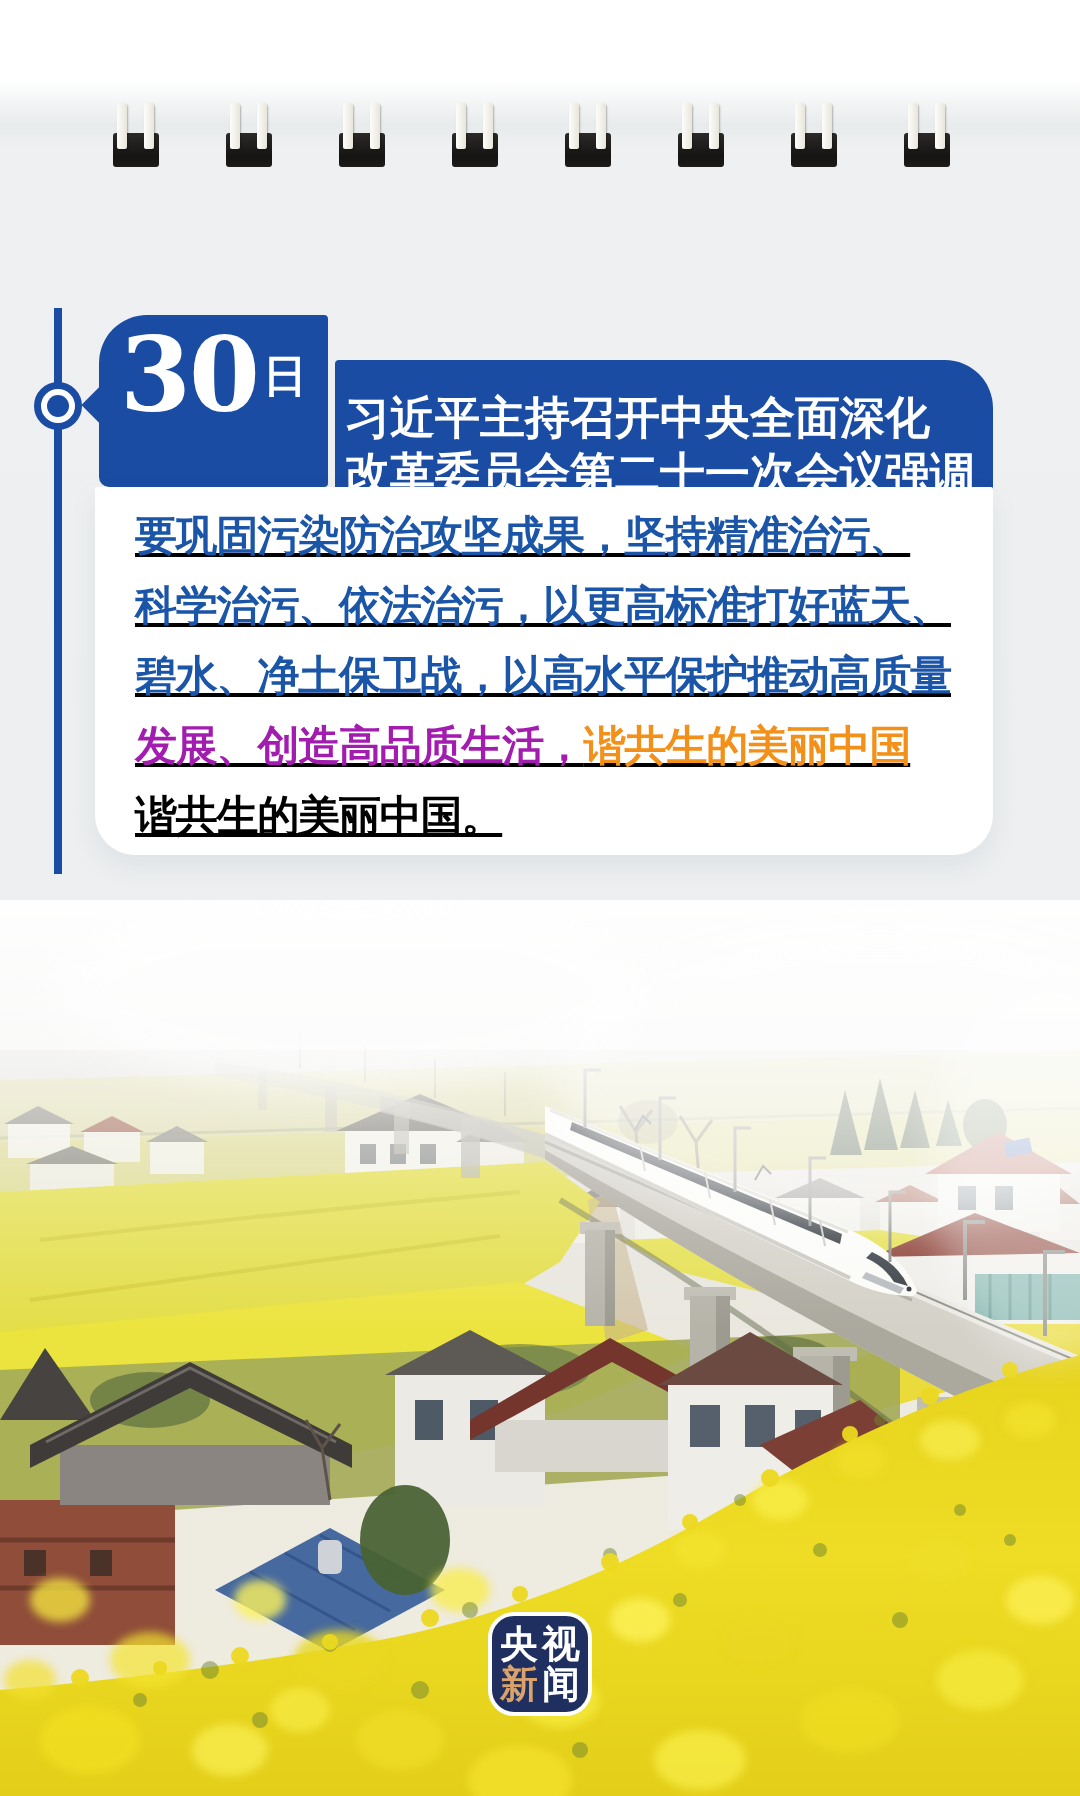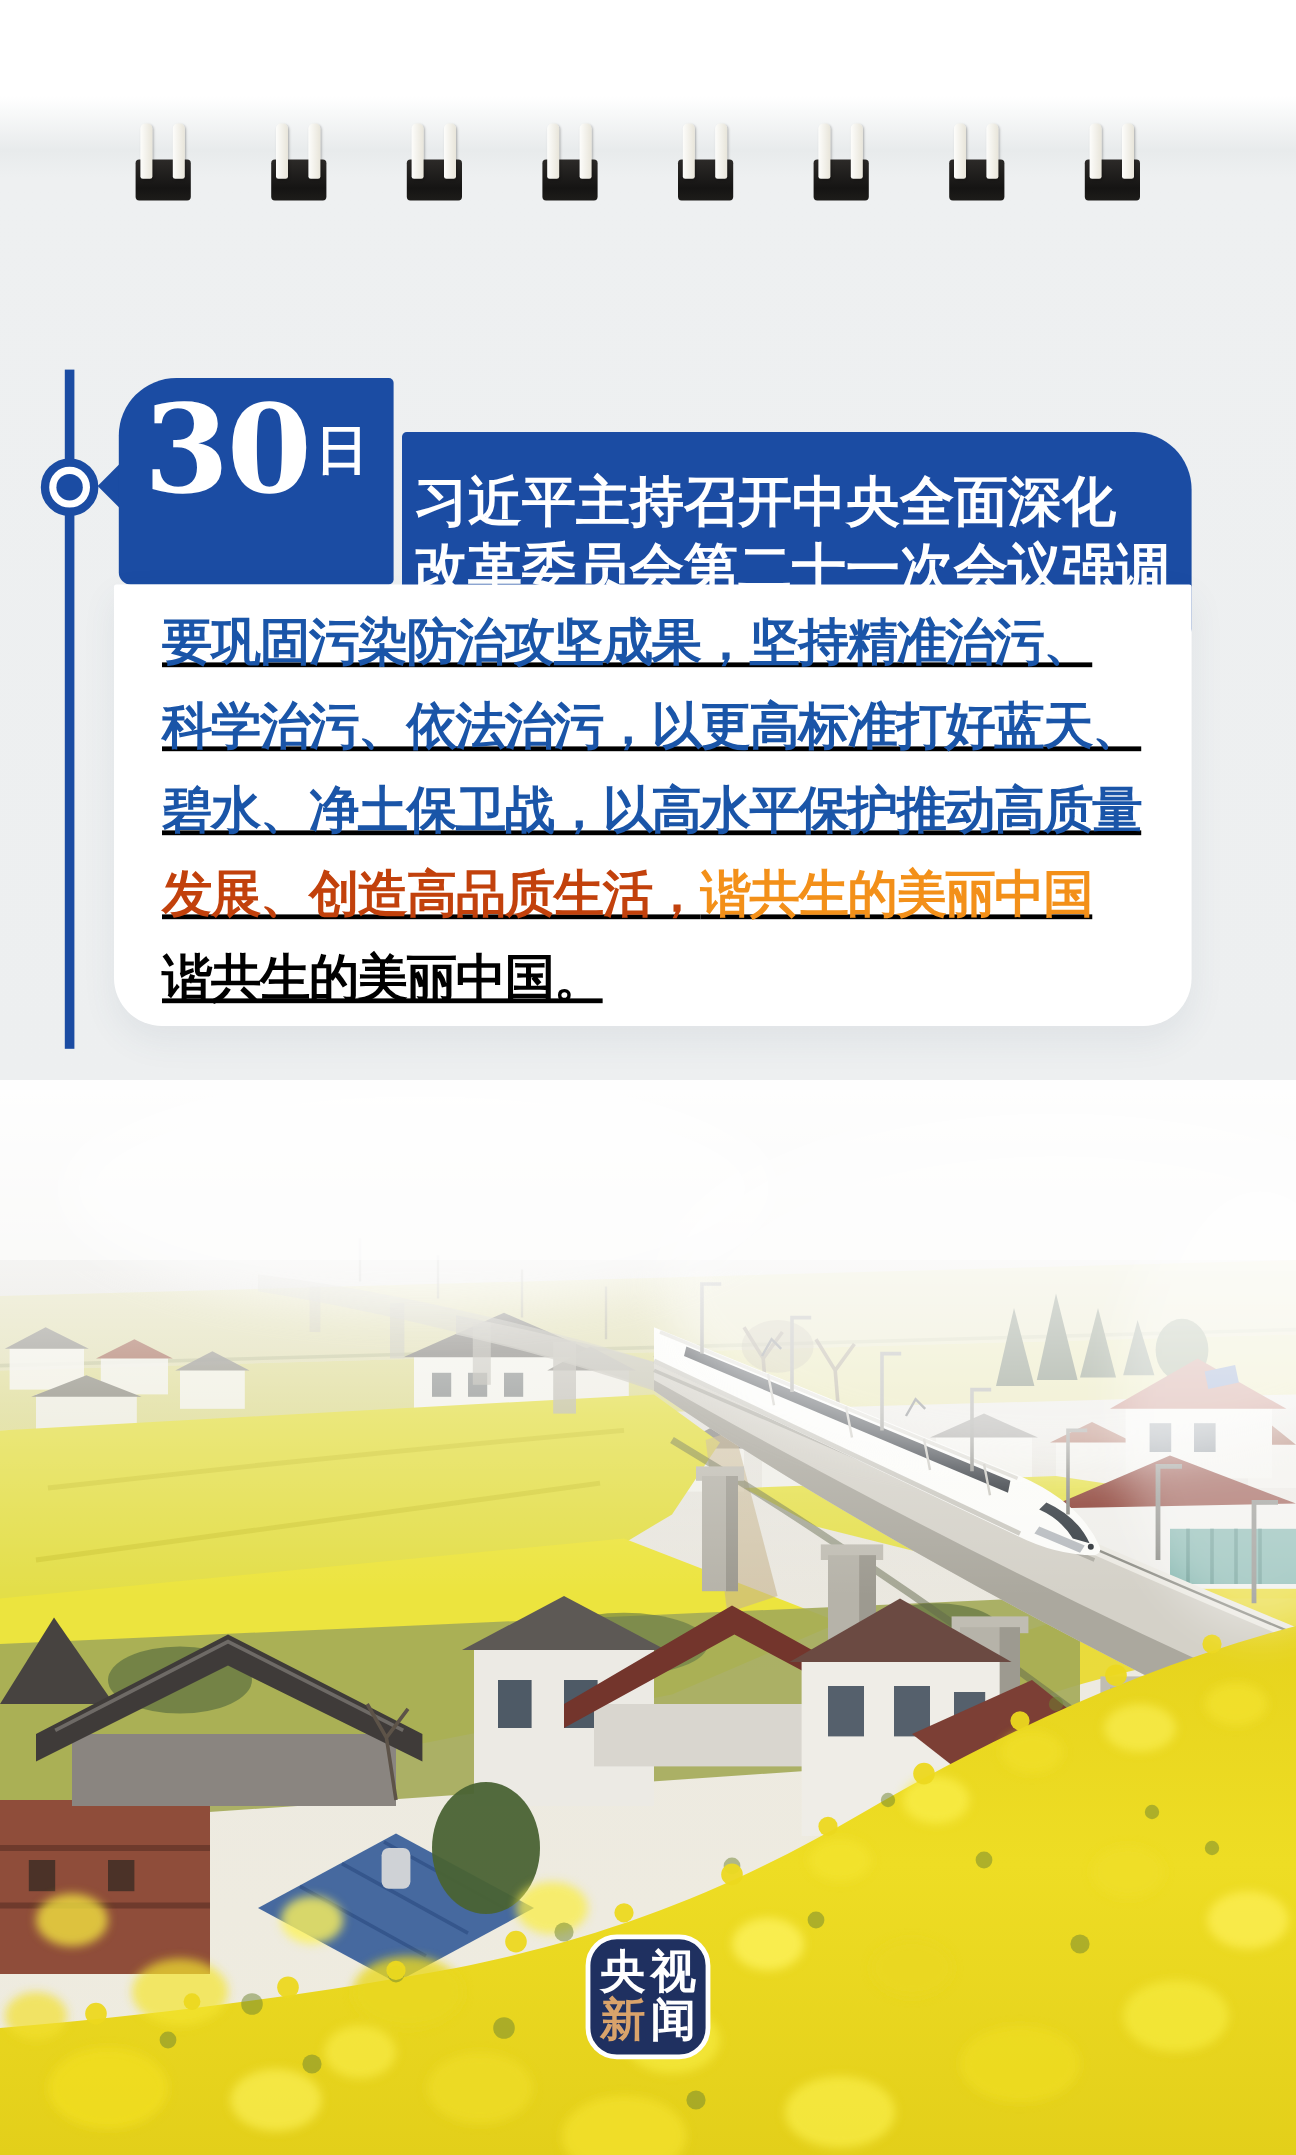--- a/index.html
+++ b/index.html
@@ -109,21 +109,21 @@
   <div class="title-box">
     <div class="title-line">习近平主持召开中央全面深化</div>
     <div class="title-line">改革委员会第二十一次会议强调</div>
   </div>
 
   <div class="quote-card">
     <div>
         <div class="quote-line"><span style="color: rgb(26, 85, 168);">要巩固污染防治攻坚成果，坚持精准治污、</span></div>
         <div class="quote-line"><span style="color: rgb(26, 85, 168);">科学治污、依法治污，以更高标准打好蓝天、</span></div>
         <div class="quote-line"><span style="color: rgb(26, 85, 168);">碧水、净土保卫战，以高水平保护推动高质量</span></div>
-        <div class="quote-line"><span style="color: #c2410c; margin-top: 24px;">发展、创造高品质生活，</span><span style="color: rgb(243, 144, 25);">谐共生的美丽中国</span></div>
+        <div class="quote-line"><span style="color: #a21caf; margin-top: 24px;">发展、创造高品质生活，</span><span style="color: rgb(243, 144, 25);">谐共生的美丽中国</span></div>
         <div class="quote-line"><span style="color: #000000;">谐共生的美丽中国。</span></div>
       </div>
   </div>
 
   <svg class="photo" viewBox="0 0 1080 896" xmlns="http://www.w3.org/2000/svg" preserveAspectRatio="none">
     <defs>
       <linearGradient id="sky" x1="0" y1="0" x2="0" y2="1">
         <stop offset="0" stop-color="#d6d5d1"></stop>
           <stop offset=".25" stop-color="#e2e0da"></stop>
         <stop offset=".55" stop-color="#edeae1"></stop>

